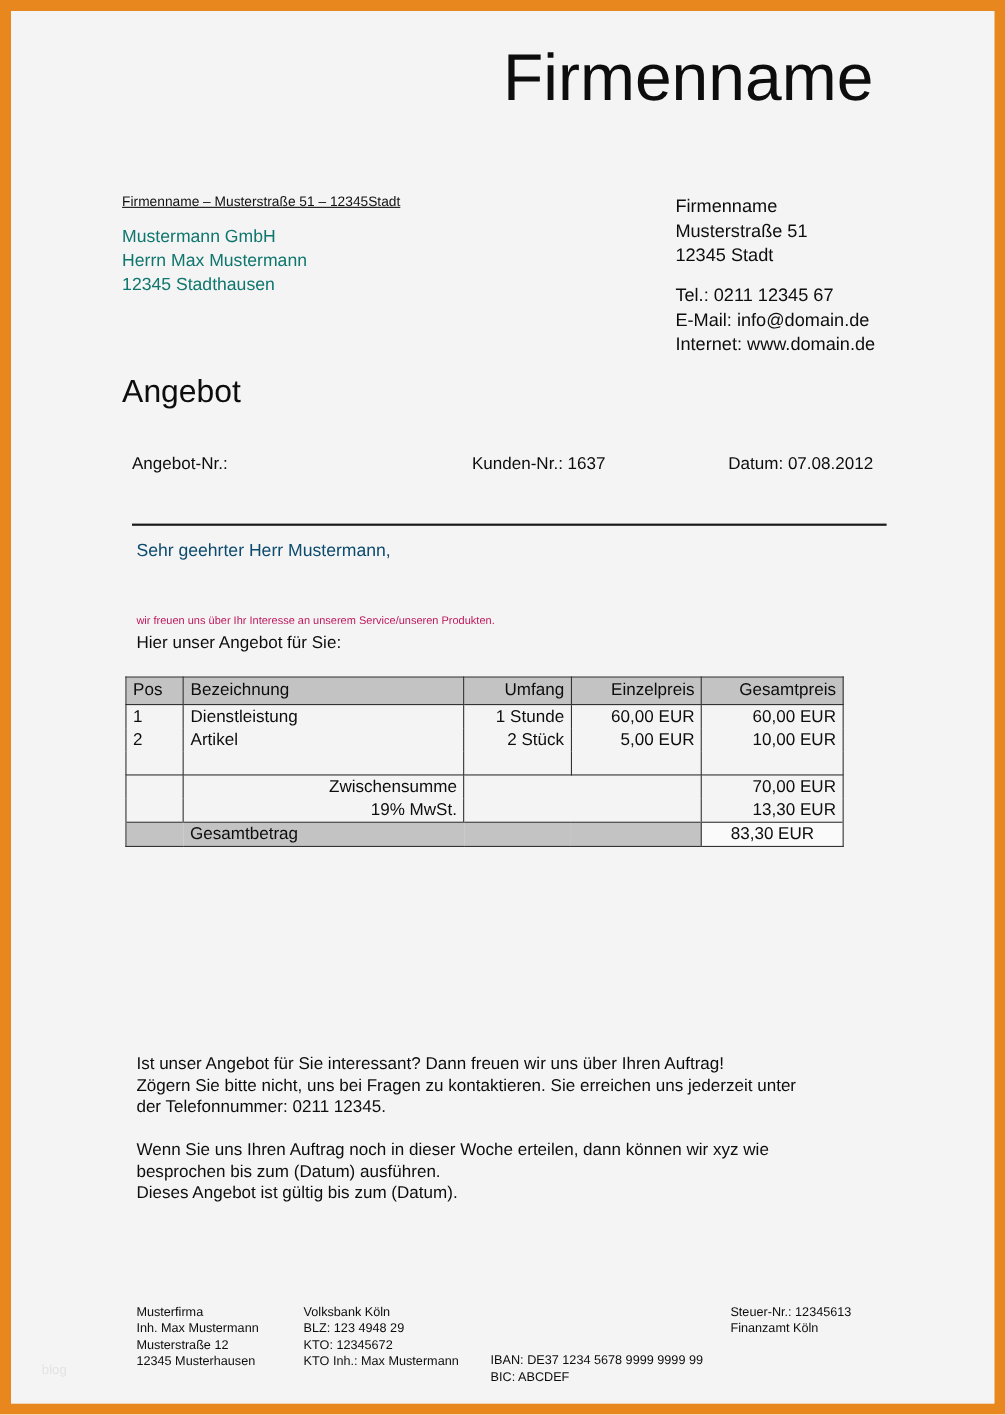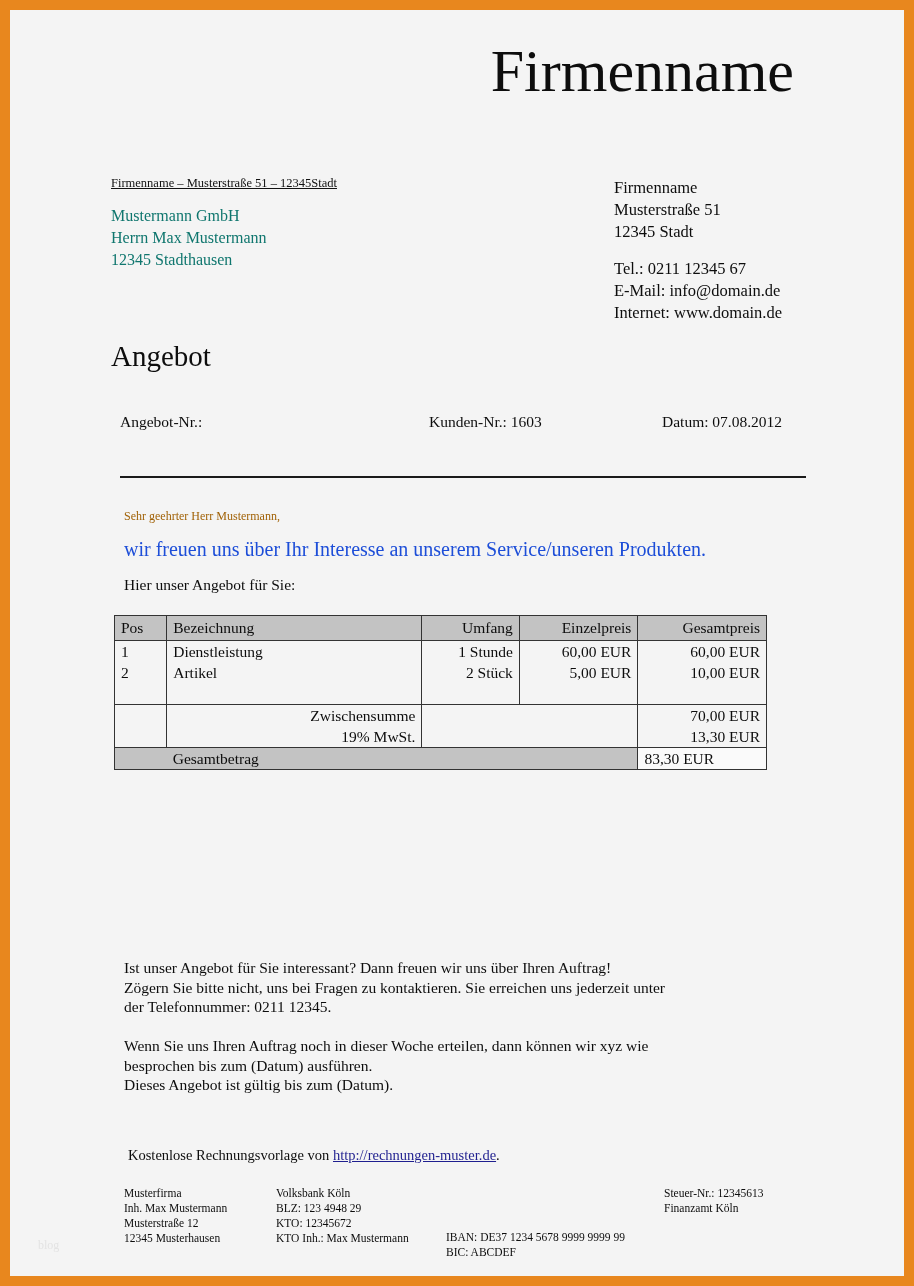--- a/index.html
+++ b/index.html
@@ -17,21 +17,20 @@
     box-sizing: border-box;
     border: 10px solid #e8871e;
     background: #f4f4f4;
     overflow: hidden;
   }
   .inner {
     position: relative;
     width: 100%;
     height: 100%;
     background: #f4f4f4;
-    font-family: Liberation Serif, serif;
   }
 
   
   .company-title {
     position: absolute;
     top: 28px;
     right: 110px;
     font-size: 60px;
     line-height: 1.1;
     color: #0d0d0d;
@@ -94,30 +93,30 @@
     top: 466px;
     width: 686px;
     height: 0;
     border-top: 2px solid #1a1a1a;
   }
 
   
   .greeting {
     position: absolute;
     left: 114px;
-    top: 499px;
-    font-size: 12px;
-    color: #a16207;
+    top: 482px;
+    font-size: 16px;
+    color: #0c4a6e;
   }
   .intro {
     position: absolute;
     left: 114px;
-    top: 528px;
-    font-size: 20px;
-    color: #1d4ed8;
+    top: 549px;
+    font-size: 10px;
+    color: #be185d;
   }
   .lead {
     position: absolute;
     left: 114px;
     top: 566px;
     font-size: 15.5px;
     color: #0d0d0d;
   }
 
   
@@ -176,21 +175,21 @@
   .sum-row td.midblank { border-left: none; border-right: none; }
 
   .grand-row td {
     background: #c3c3c3;
     border: 1px solid #333;
     border-top: 1px solid #333;
     border-bottom: 1px solid #333;
   }
   .grand-row td.value {
     background: #fafafa;
-    text-align: left;
+    text-align: center;
   }
   .grand-row td.blank { border-right: none; }
   .grand-row td.midblank { border-left: none; border-right: none; }
   .grand-row td.label { border-left: none; border-right: none; }
 
   .first-row td { border-top: none; }
 
   
   .para {
     position: absolute;
@@ -262,21 +261,21 @@
       <div class="gap"></div>
       <div>Tel.: 0211 12345 67</div>
       <div>E-Mail: info@domain.de</div>
       <div>Internet: www.domain.de</div>
     </div>
 
     <div class="doc-title">Angebot</div>
 
     <div class="meta-row">
       <span class="m1">Angebot-Nr.:</span>
-      <span class="m2">Kunden-Nr.: 1603</span>
+      <span class="m2">Kunden-Nr.: 1637</span>
       <span class="m3">Datum: 07.08.2012</span>
     </div>
 
     <div class="rule"></div>
 
     <div class="greeting">Sehr geehrter Herr Mustermann,</div>
     <div class="intro">wir freuen uns über Ihr Interesse an unserem Service/unseren Produkten.</div>
     <div class="lead">Hier unser Angebot für Sie:</div>
 
     <table class="table">
@@ -347,21 +346,20 @@
       <div>Zögern Sie bitte nicht, uns bei Fragen zu kontaktieren. Sie erreichen uns jederzeit unter</div>
       <div>der Telefonnummer: 0211 12345.</div>
     </div>
 
     <div class="para para-2">
       <div>Wenn Sie uns Ihren Auftrag noch in dieser Woche erteilen, dann können wir xyz wie</div>
       <div>besprochen bis zum (Datum) ausführen.</div>
       <div>Dieses Angebot ist gültig bis zum (Datum).</div>
     </div>
 
-    <div class="credit"><span>Kostenlose Rechnungsvorlage von </span><a href="#">http://rechnungen-muster.de</a><span>.</span></div>
 
     <div class="footer">
       <div class="fc fc-1">
         <div>Musterfirma</div>
         <div>Inh. Max Mustermann</div>
         <div>Musterstraße 12</div>
         <div>12345 Musterhausen</div>
       </div>
       <div class="fc fc-2">
         <div>Volksbank Köln</div>

